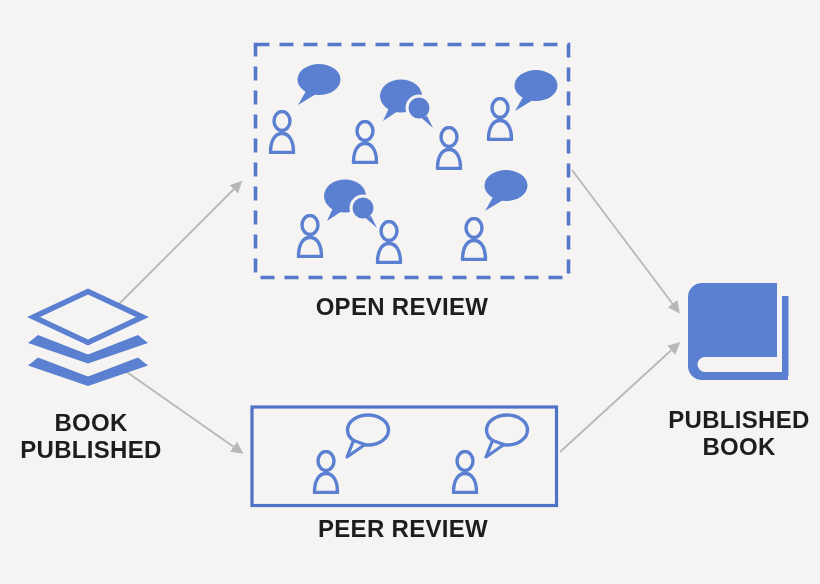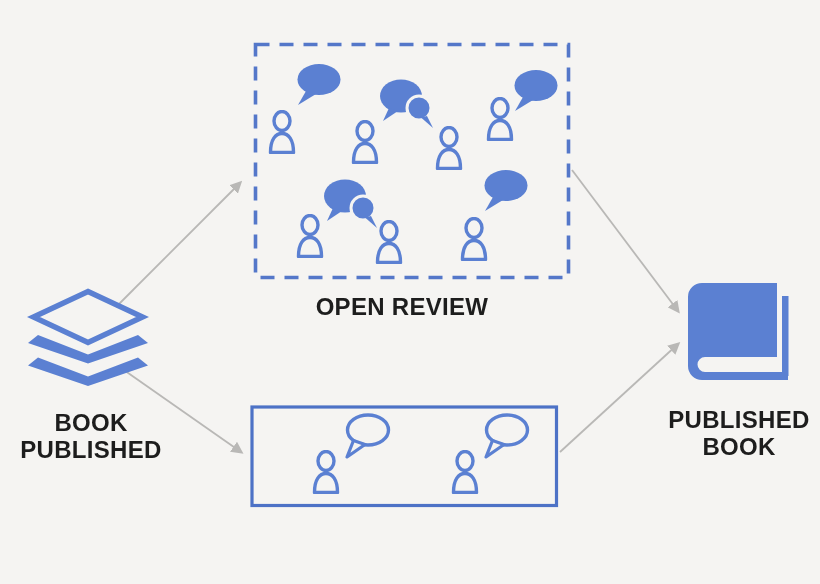--- a/index.html
+++ b/index.html
@@ -105,19 +105,20 @@
     </g>
   </svg>
 
   <div class="label" style="left:8px;top:409px;width:166px;">
     <div>BOOK</div>
     <div>PUBLISHED</div>
   </div>
 
   <div class="label" style="left:247px;top:293px;width:310px;">OPEN REVIEW</div>
 
+  <div class="label" style="left:251px;top:515px;width:304px;">PEER REVIEW</div>
 
   <div class="label" style="left:661px;top:406px;width:156px;">
     <div>PUBLISHED</div>
     <div>BOOK</div>
   </div>
 
 </div>
 
 </body></html>

